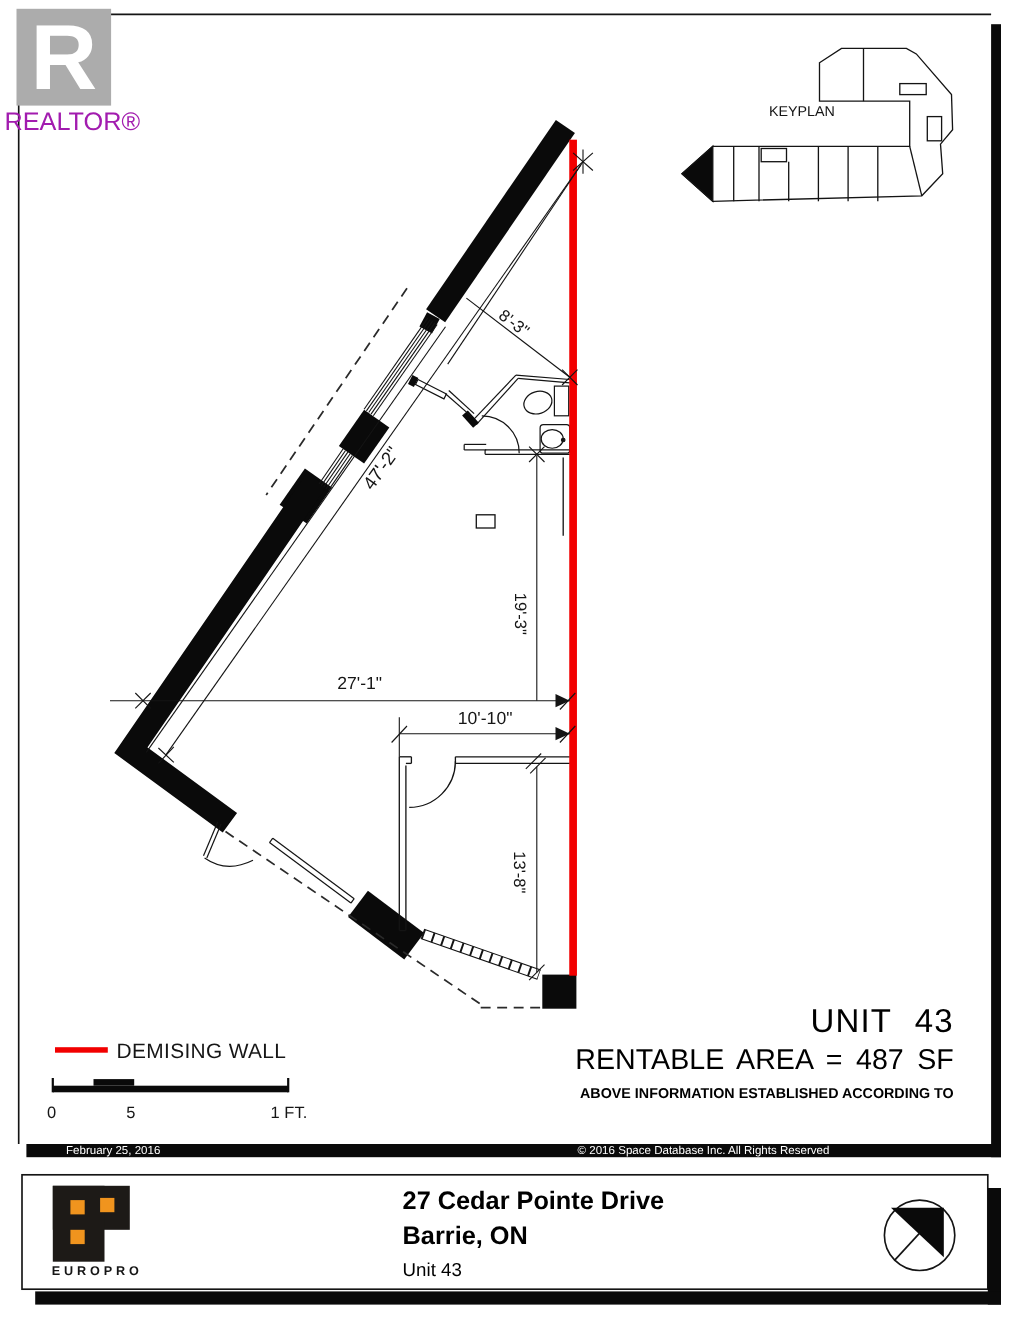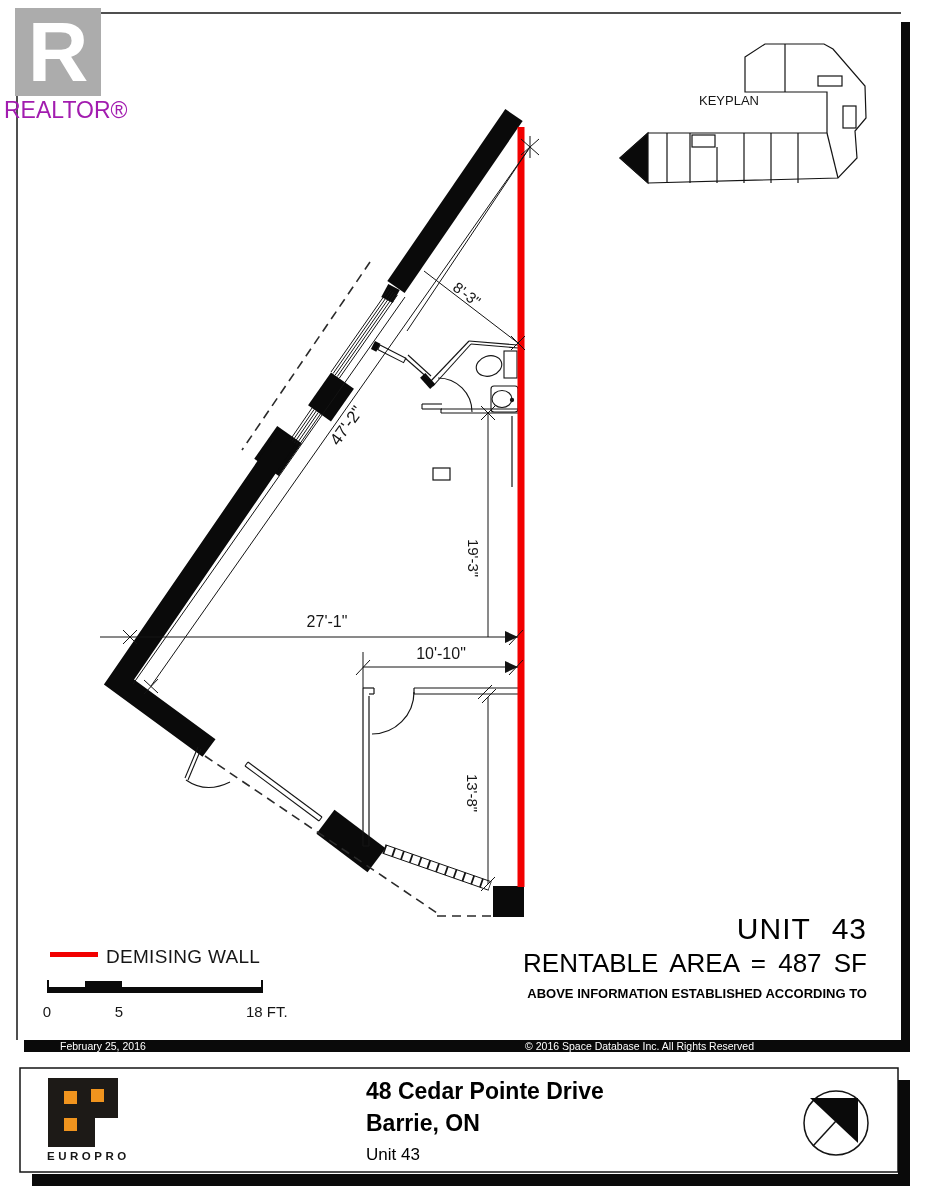--- a/index.html
+++ b/index.html
@@ -228,21 +228,21 @@
   <div class="lbl dim" style="left:467px;top:294px;transform:translate(-50%,-50%) rotate(37deg);">8'-3"</div>
   <div class="lbl dim" style="left:347px;top:426px;font-size:17px;transform:translate(-50%,-50%) rotate(-54deg);">47'-2"</div>
   <div class="lbl dim" style="left:473px;top:558px;transform:translate(-50%,-50%) rotate(90deg);">19'-3"</div>
   <div class="lbl dim" style="left:327px;top:622px;font-size:16px;transform:translate(-50%,-50%);">27'-1"</div>
   <div class="lbl dim" style="left:441px;top:654px;font-size:16px;transform:translate(-50%,-50%);">10'-10"</div>
   <div class="lbl dim" style="left:472px;top:793px;transform:translate(-50%,-50%) rotate(90deg);">13'-8"</div>
 
   <div class="lbl demising-lbl">DEMISING WALL</div>
   <div class="lbl scale-num" style="left:47px;top:1003px;transform:translate(-50%,0);">0</div>
   <div class="lbl scale-num" style="left:119px;top:1003px;transform:translate(-50%,0);">5</div>
-  <div class="lbl scale-num" style="left:246px;top:1003px;">18 FT.</div>
+  <div class="lbl scale-num" style="left:246px;top:1003px;">1 FT.</div>
 
   <div class="abs unit-info">
     <div class="unit-title">UNIT 43</div>
     <div class="unit-area">RENTABLE AREA = 487 SF</div>
     <div class="unit-note first">ABOVE INFORMATION ESTABLISHED ACCORDING TO</div>
   </div>
 
   <div class="abs status-bar">
     <span>February 25, 2016</span>
     <span>© 2016 Space Database Inc. All Rights Reserved</span>
@@ -251,18 +251,18 @@
   <div class="europro-logo">
     <div class="abs b1"></div>
     <div class="abs b2"></div>
     <div class="abs sq" style="left:64px;top:1091px;"></div>
     <div class="abs sq" style="left:91px;top:1089px;"></div>
     <div class="abs sq" style="left:64px;top:1118px;"></div>
   </div>
   <div class="lbl europro-word">EUROPRO</div>
 
   <div class="abs addr">
-    <div class="a1">48 Cedar Pointe Drive</div>
+    <div class="a1">27 Cedar Pointe Drive</div>
     <div class="a2">Barrie, ON</div>
     <div class="a3">Unit 43</div>
   </div>
 
 </div>
 
 </body></html>

